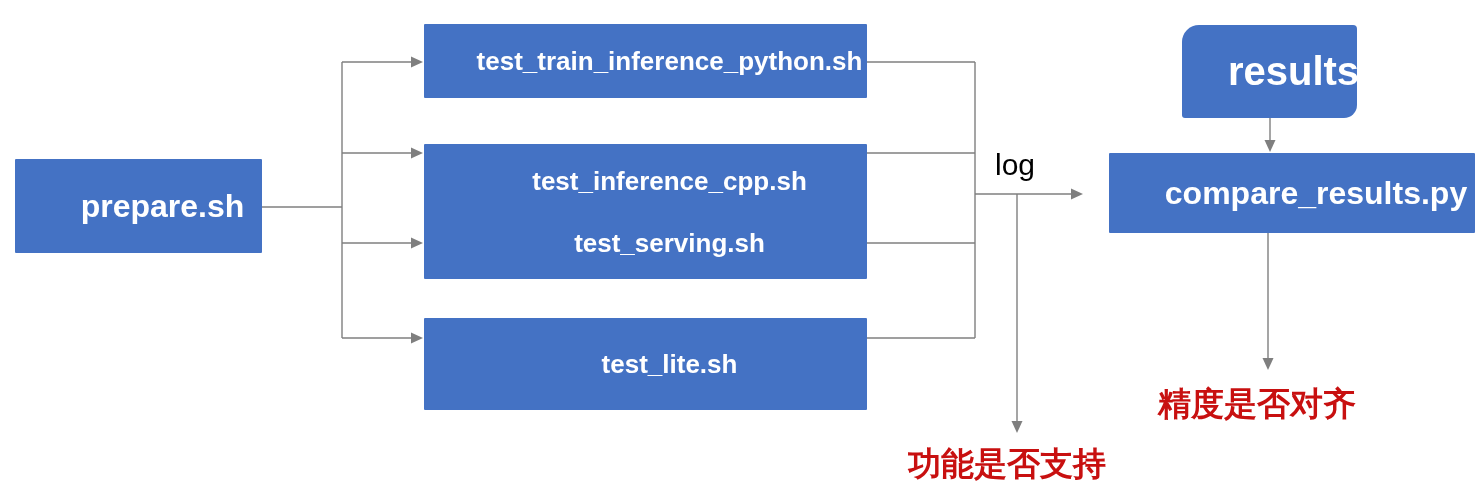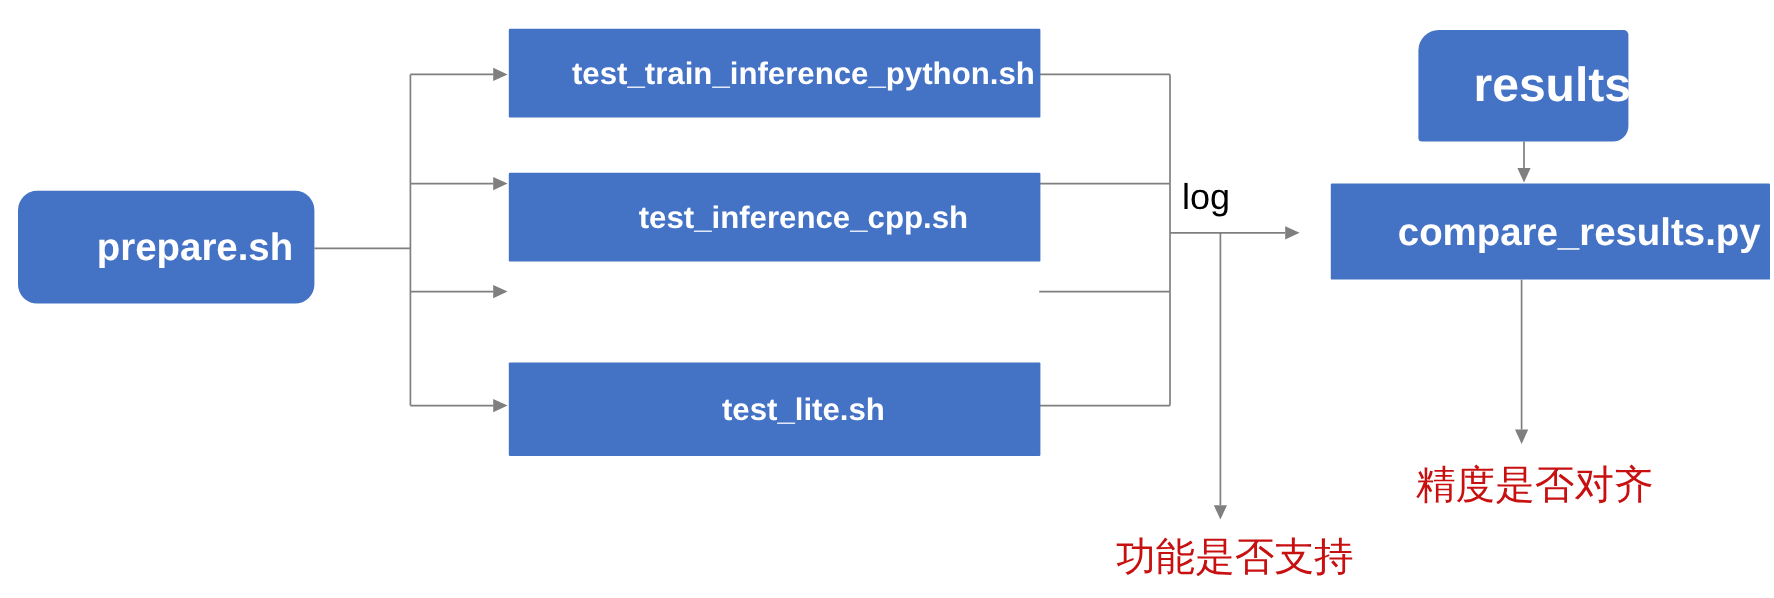--- a/index.html
+++ b/index.html
@@ -39,43 +39,44 @@
     background: var(--node-fill);
     color: var(--node-text);
     display: flex;
     align-items: center;
     justify-content: center;
     text-align: center;
     font-weight: bold;
     border-radius: 1px;
     padding-left: 48px;
   }
-  .node-prepare      { left: 15px;   top: 159px; width: 247px; height: 94px; font-size: 32px; border-radius: 16px; }
+  .node-prepare      { left: 15px;   top: 159px; width: 247px; height: 94px; font-size: 32px; }
   .node-test         { left: 424px;  width: 443px; height: 74px; font-size: 26px; }
   .node-test-1 { top: 24px; }
   .node-test-2 { top: 116px; margin-top: 28px; }
   .node-test-3 { top: 207px; height: 72px; }
-  .node-test-4 { top: 302px; height: 78px; }
+  .node-test-4 { top: 318px; height: 92px; }
   .node-compare      { left: 1109px; top: 153px; width: 366px; height: 80px; font-size: 32px; }
   .node-results      { left: 1182px; top: 25px;  width: 175px; height: 93px; font-size: 40px;
                        border-radius: 17px 4px 13px 3px; }
   .edge-label-log {
     position: absolute;
     left: 985px; top: 148px;
     width: 60px;
     font-size: 30px;
     color: var(--edge-label-text);
+    text-align: center;
   }
   .annotation {
     position: absolute;
     width: 220px;
     font-size: 33px;
-    font-weight: normal;
+    font-weight: bold;
     color: var(--annotation-text);
-    text-align: right;
+    text-align: left;
     letter-spacing: 0px;
     white-space: nowrap;
   }
   .annotation-accuracy      { left: 1158px; top: 382px; }
   .annotation-functionality { left: 908px;  top: 442px; }
 </style>
 </head>
 <body>
 
 <div class="canvas">
@@ -118,20 +119,23 @@
   </div>
 
   <div class="node node-test node-test-1">
     <span>test_train_inference_python.sh</span>
   </div>
 
   <div class="node node-test node-test-2">
     <span>test_inference_cpp.sh</span>
   </div>
 
+  <div class="node node-test node-test-3">
+    <span>test_serving.sh</span>
+  </div>
 
   <div class="node node-test node-test-4">
     <span>test_lite.sh</span>
   </div>
 
   <div class="node node-compare">
     <span>compare_results.py</span>
   </div>
 
   <div class="node node-results">

